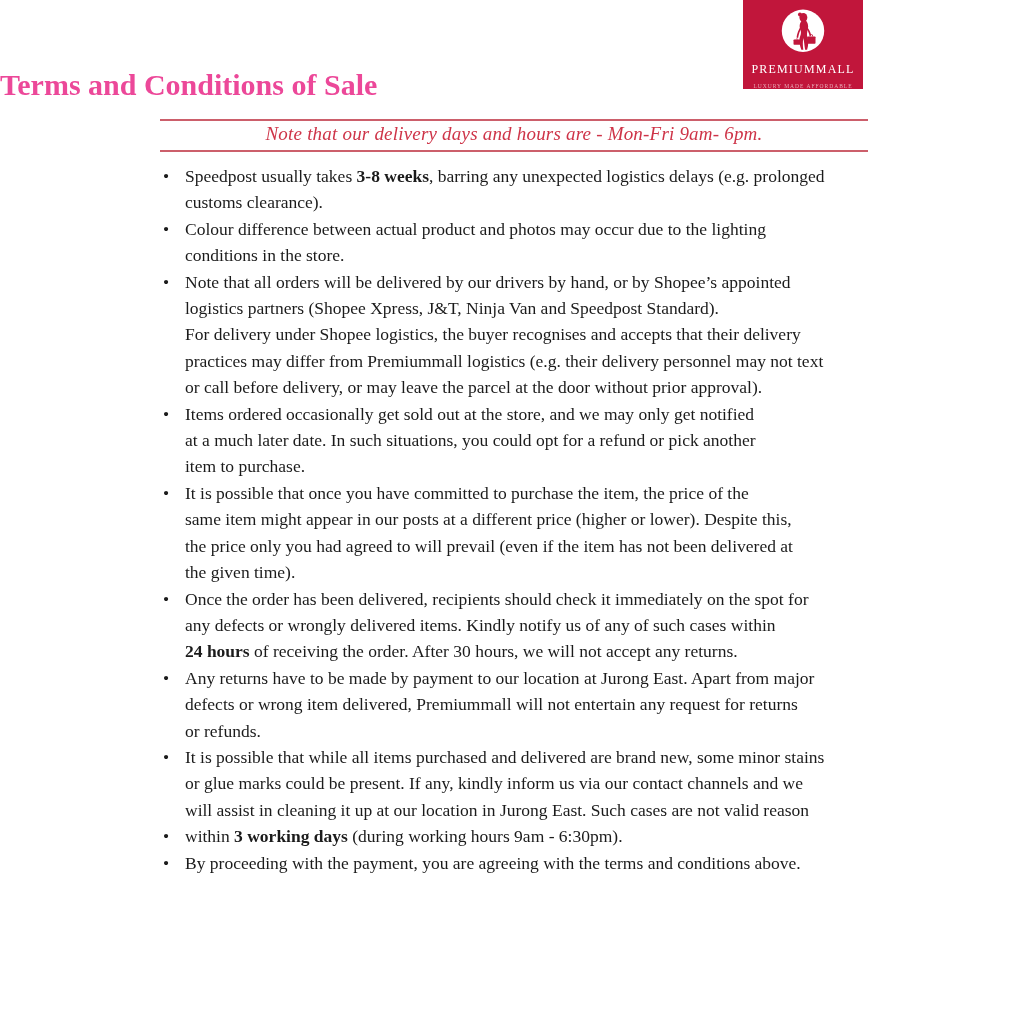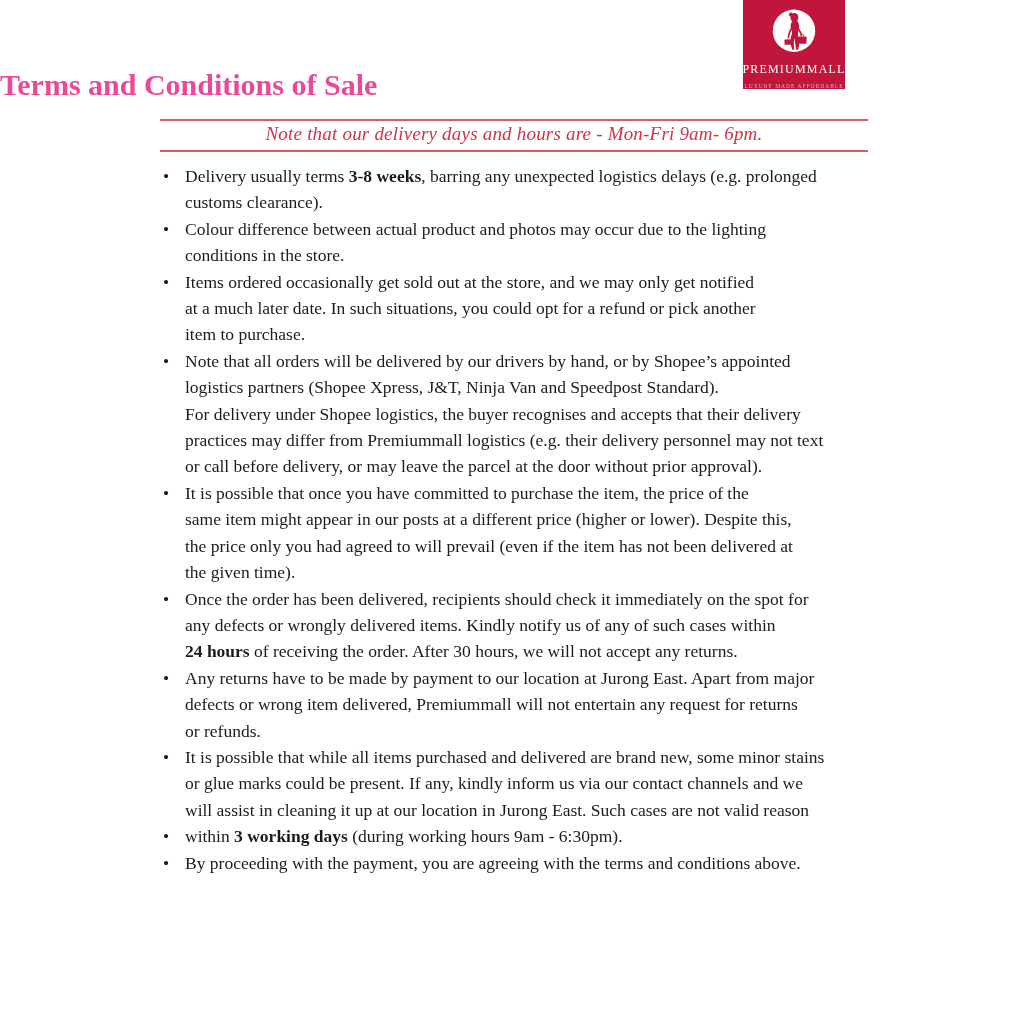--- a/index.html
+++ b/index.html
@@ -8,21 +8,21 @@
     background:#ffffff;
     font-family:"Liberation Serif", serif;
     color:#1b1b1b;
     position:relative;
     overflow:hidden;
   }
   .page { position:absolute; inset:0; background:#ffffff; }
 
   
   .logo {
-    position:absolute; left:743px; top:0; width:102px; height:89px;
+    position:absolute; left:743px; top:0; width:120px; height:89px;
     background:#c1163b;
     display:flex; flex-direction:column; align-items:center;gap:7px;
   }
   .logo-mark { margin-top:8px; width:56px; height:56px; }
   .logo-brand {
     color:#ffffff; font-size:12px; letter-spacing:1.2px;
     margin-top:2px; line-height:1;
   }
   .logo-tagline {
     color:#e8aab6; font-size:5.5px; letter-spacing:1px;
@@ -106,38 +106,38 @@
   </div>
 
   <h1 class="title">Terms and Conditions of Sale</h1>
 
   <div class="notice">
     <span class="notice-text">Note that our delivery days and hours are - Mon-Fri 9am- 6pm.</span>
   </div>
 
   <ul class="terms">
       <li>
-        <div class="line"><span>Delivery usually terms </span><b>3-8 weeks</b><span>, barring any unexpected logistics delays (e.g. prolonged</span></div>
+        <div class="line"><span>Speedpost usually takes </span><b>3-8 weeks</b><span>, barring any unexpected logistics delays (e.g. prolonged</span></div>
         <div class="line"><span>customs clearance).</span></div>
       </li>
       <li>
         <div class="line"><span>Colour difference between actual product and photos may occur due to the lighting</span></div>
         <div class="line"><span>conditions in the store.</span></div>
       </li>
       <li>
-        <div class="line"><span>Items ordered occasionally get sold out at the store, and we may only get notified</span></div>
-        <div class="line"><span>at a much later date. In such situations, you could opt for a refund or pick another</span></div>
-        <div class="line"><span>item to purchase.</span></div>
-      </li>
-      <li>
         <div class="line"><span>Note that all orders will be delivered by our drivers by hand, or by Shopee’s appointed</span></div>
         <div class="line"><span>logistics partners (Shopee Xpress, J&amp;T, Ninja Van and Speedpost Standard).</span></div>
         <div class="line"><span>For delivery under Shopee logistics, the buyer recognises and accepts that their delivery</span></div>
         <div class="line"><span>practices may differ from Premiummall logistics (e.g. their delivery personnel may not text</span></div>
         <div class="line"><span>or call before delivery, or may leave the parcel at the door without prior approval).</span></div>
+      </li>
+      <li>
+        <div class="line"><span>Items ordered occasionally get sold out at the store, and we may only get notified</span></div>
+        <div class="line"><span>at a much later date. In such situations, you could opt for a refund or pick another</span></div>
+        <div class="line"><span>item to purchase.</span></div>
       </li>
       <li>
         <div class="line"><span>It is possible that once you have committed to purchase the item, the price of the</span></div>
         <div class="line"><span>same item might appear in our posts at a different price (higher or lower). Despite this,</span></div>
         <div class="line"><span>the price only you had agreed to will prevail (even if the item has not been delivered at</span></div>
         <div class="line"><span>the given time).</span></div>
       </li>
       <li>
         <div class="line"><span>Once the order has been delivered, recipients should check it immediately on the spot for</span></div>
         <div class="line"><span>any defects or wrongly delivered items. Kindly notify us of any of such cases within</span></div>

